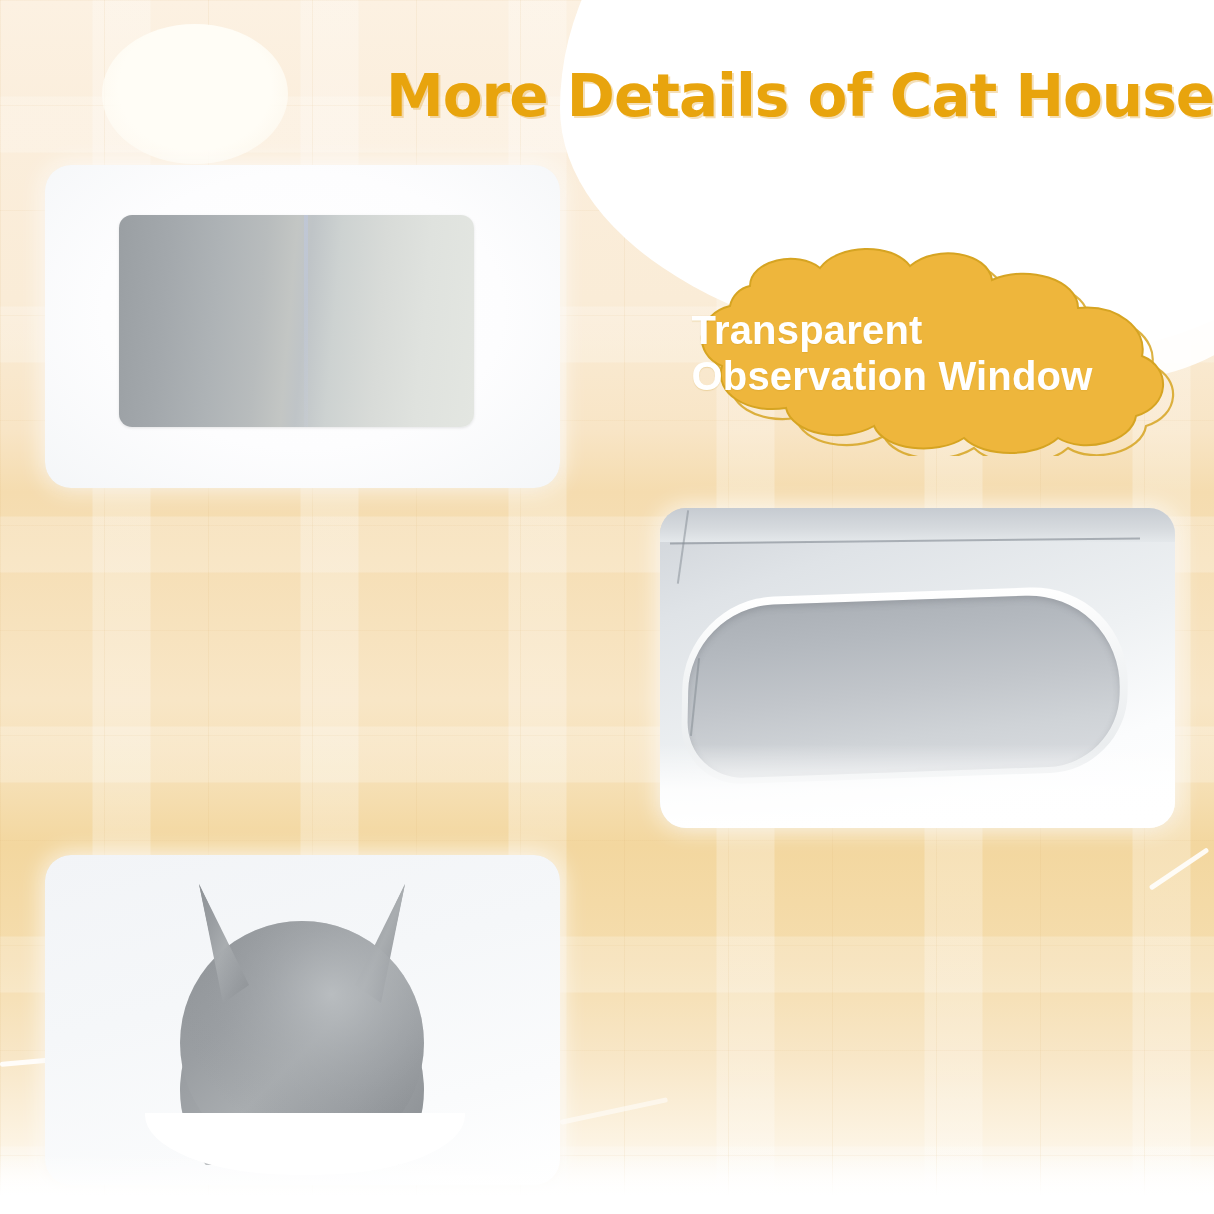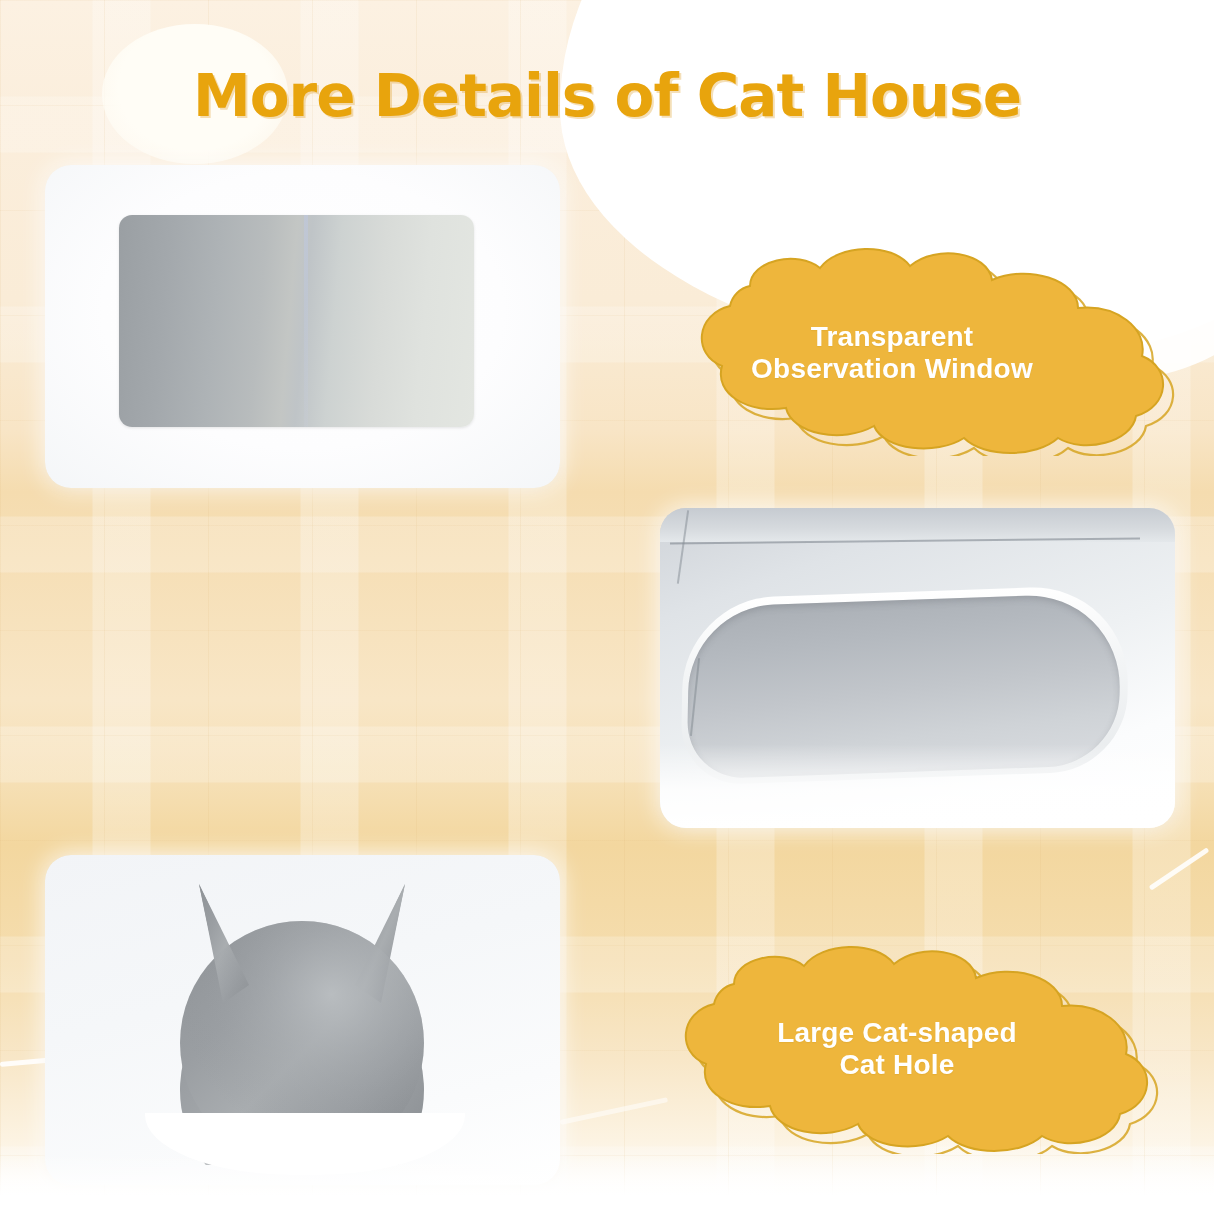--- a/index.html
+++ b/index.html
@@ -120,21 +120,21 @@
     border-radius: 4px;
     transform-origin: left center;
   }
 
   
   .title {
     position: absolute;
     left: 0;
     right: 0;
     top: 62px;
-    text-align: center;
+    text-align: right;
     font-family: "DejaVu Sans", sans-serif;
     font-weight: bold;
     font-size: 58px;
     letter-spacing: -1px;
     color: #e8a40d;
     text-shadow: 2px 2px 0 rgba(220,150,20,0.30);
     white-space: nowrap;
   }
 
   
@@ -263,25 +263,24 @@
   
   .cloud {
     position: absolute;
   }
   .cloud-text {
     position: absolute;
     inset: 0;
     display: flex;
     align-items: center;
     justify-content: center;
-    text-align: center;
     color: #ffffff;
     font-family: "Liberation Sans", sans-serif;
     font-weight: bold;
-    font-size: 28px;
+    font-size: 40px;
     line-height: 1.16;
     letter-spacing: 0.2px;
     text-shadow: 0 1px 1px rgba(200,150,30,0.25);
     white-space: pre-line;
     padding: 0 40px;
     box-sizing: border-box;
   }
   #cloud-window  { left: 592px; top: 246px;  width: 600px; height: 210px; }
   #cloud-window .cloud-text  { padding-top: 4px; }
   #cloud-entrance{ left: 30px;  top: 578px;  width: 600px; height: 210px; }
@@ -394,52 +393,16 @@
                A 122 122 0 1 1 66 120
                Z" fill="url(#catGrad)"></path>
       <circle cx="145" cy="166" r="122" fill="url(#catGrad)"></circle>
       <path d="M42 7 L92 108 L66 126 Z" fill="url(#catGrad)"></path>
       <path d="M248 7 L198 108 L224 126 Z" fill="url(#catGrad)"></path>
       <circle cx="145" cy="166" r="122" fill="url(#catGlow)"></circle>
     </svg>
     <div class="cat-floor-cut"></div>
   </div>
 
-  <div class="cloud" id="cloud-cathole">
-    <svg width="610" height="212" viewBox="0 0 610 212">
-      <g>
-        <path d="M152 42
-                 C152 16, 200 6, 222 24
-                 C240 0, 294 -2, 312 22
-                 C338 0, 390 8, 394 36
-                 C430 20, 480 36, 480 64
-                 C518 60, 550 84, 544 112
-                 C574 124, 572 162, 538 172
-                 C534 198, 486 210, 460 194
-                 C438 214, 386 214, 366 194
-                 C338 212, 286 206, 276 182
-                 C244 200, 194 190, 188 164
-                 C150 170, 116 150, 124 122
-                 C94 110, 98 70, 132 62
-                 C134 52, 142 44, 152 42 Z" fill="none" stroke="#d6a422" stroke-width="2.2" transform="translate(10,10)" opacity="0.85"></path>
-        <path d="M152 42
-                 C152 16, 200 6, 222 24
-                 C240 0, 294 -2, 312 22
-                 C338 0, 390 8, 394 36
-                 C430 20, 480 36, 480 64
-                 C518 60, 550 84, 544 112
-                 C574 124, 572 162, 538 172
-                 C534 198, 486 210, 460 194
-                 C438 214, 386 214, 366 194
-                 C338 212, 286 206, 276 182
-                 C244 200, 194 190, 188 164
-                 C150 170, 116 150, 124 122
-                 C94 110, 98 70, 132 62
-                 C134 52, 142 44, 152 42 Z" fill="#eeb63c" stroke="#d6a422" stroke-width="2"></path>
-      </g>
-    </svg>
-    <div class="cloud-text">Large Cat-shaped
-Cat Hole</div>
-  </div>
 
   <div class="bg-bottom-fade"></div>
 
 </div>
 
 </body></html>

